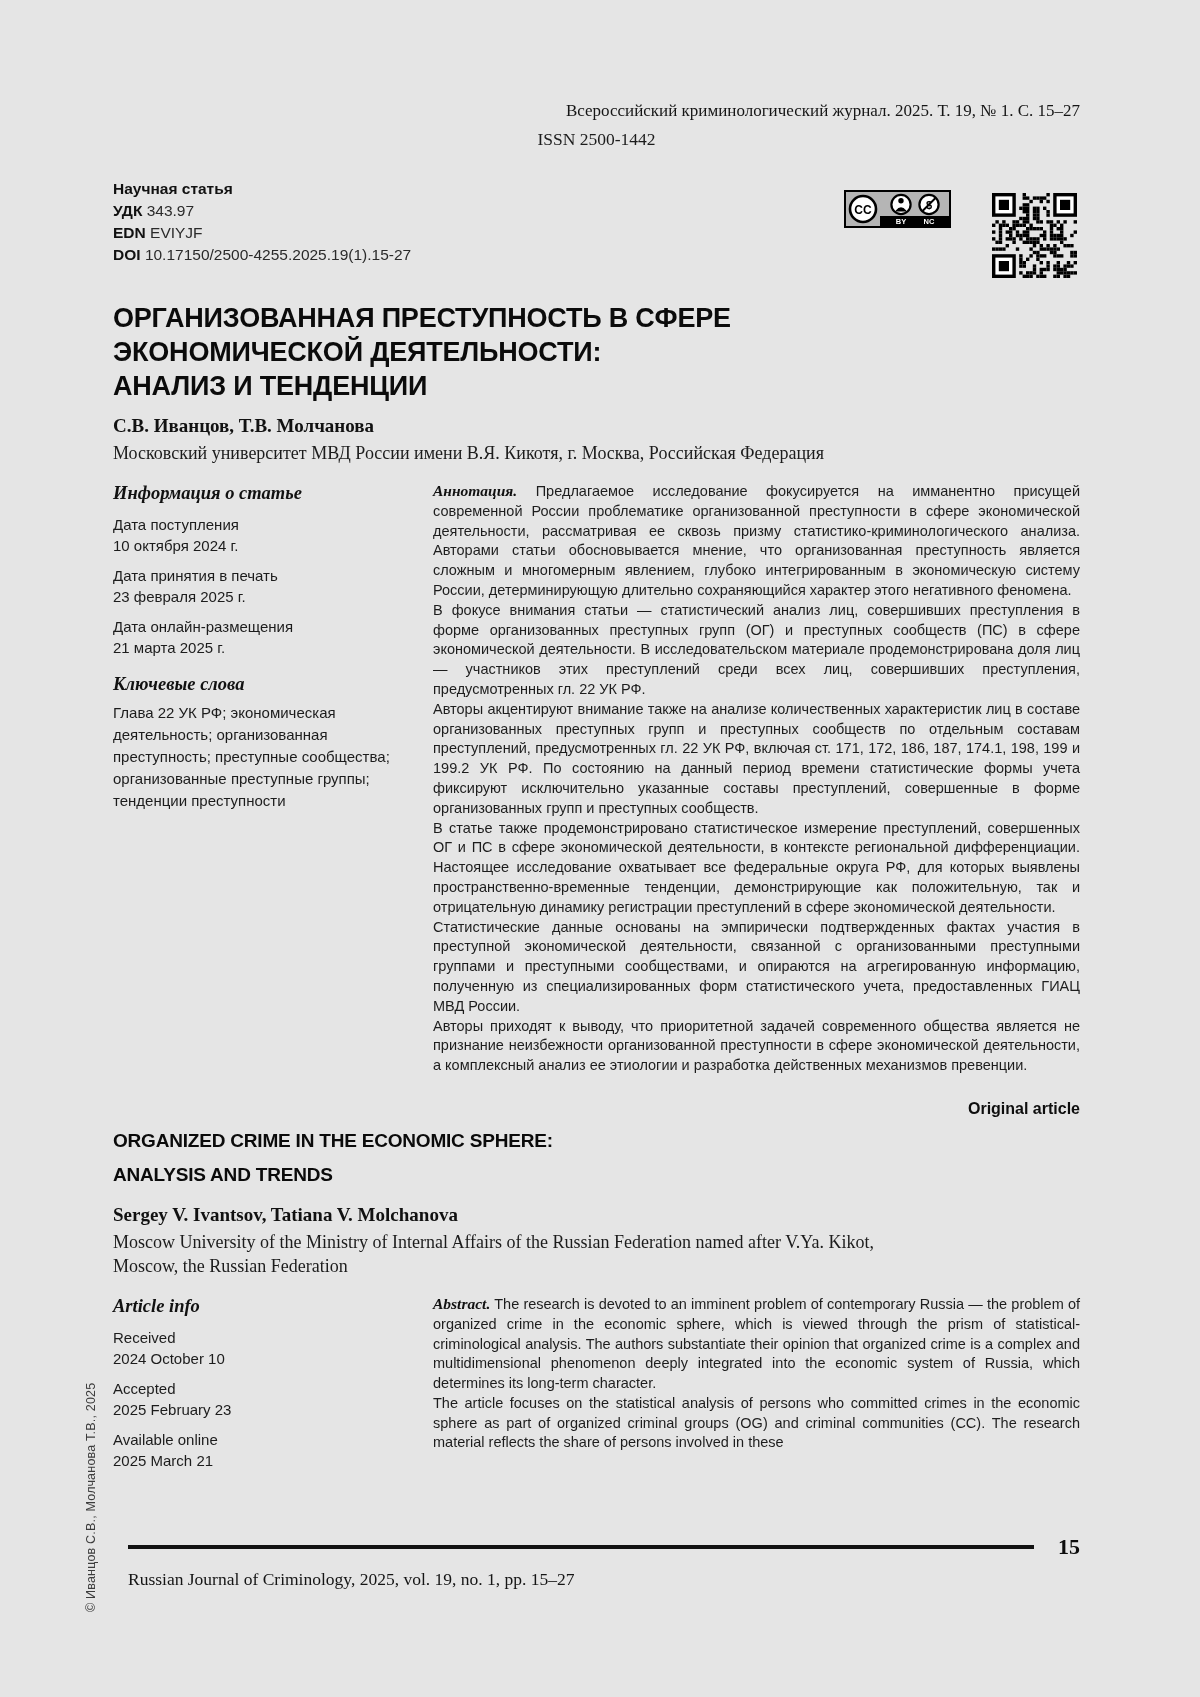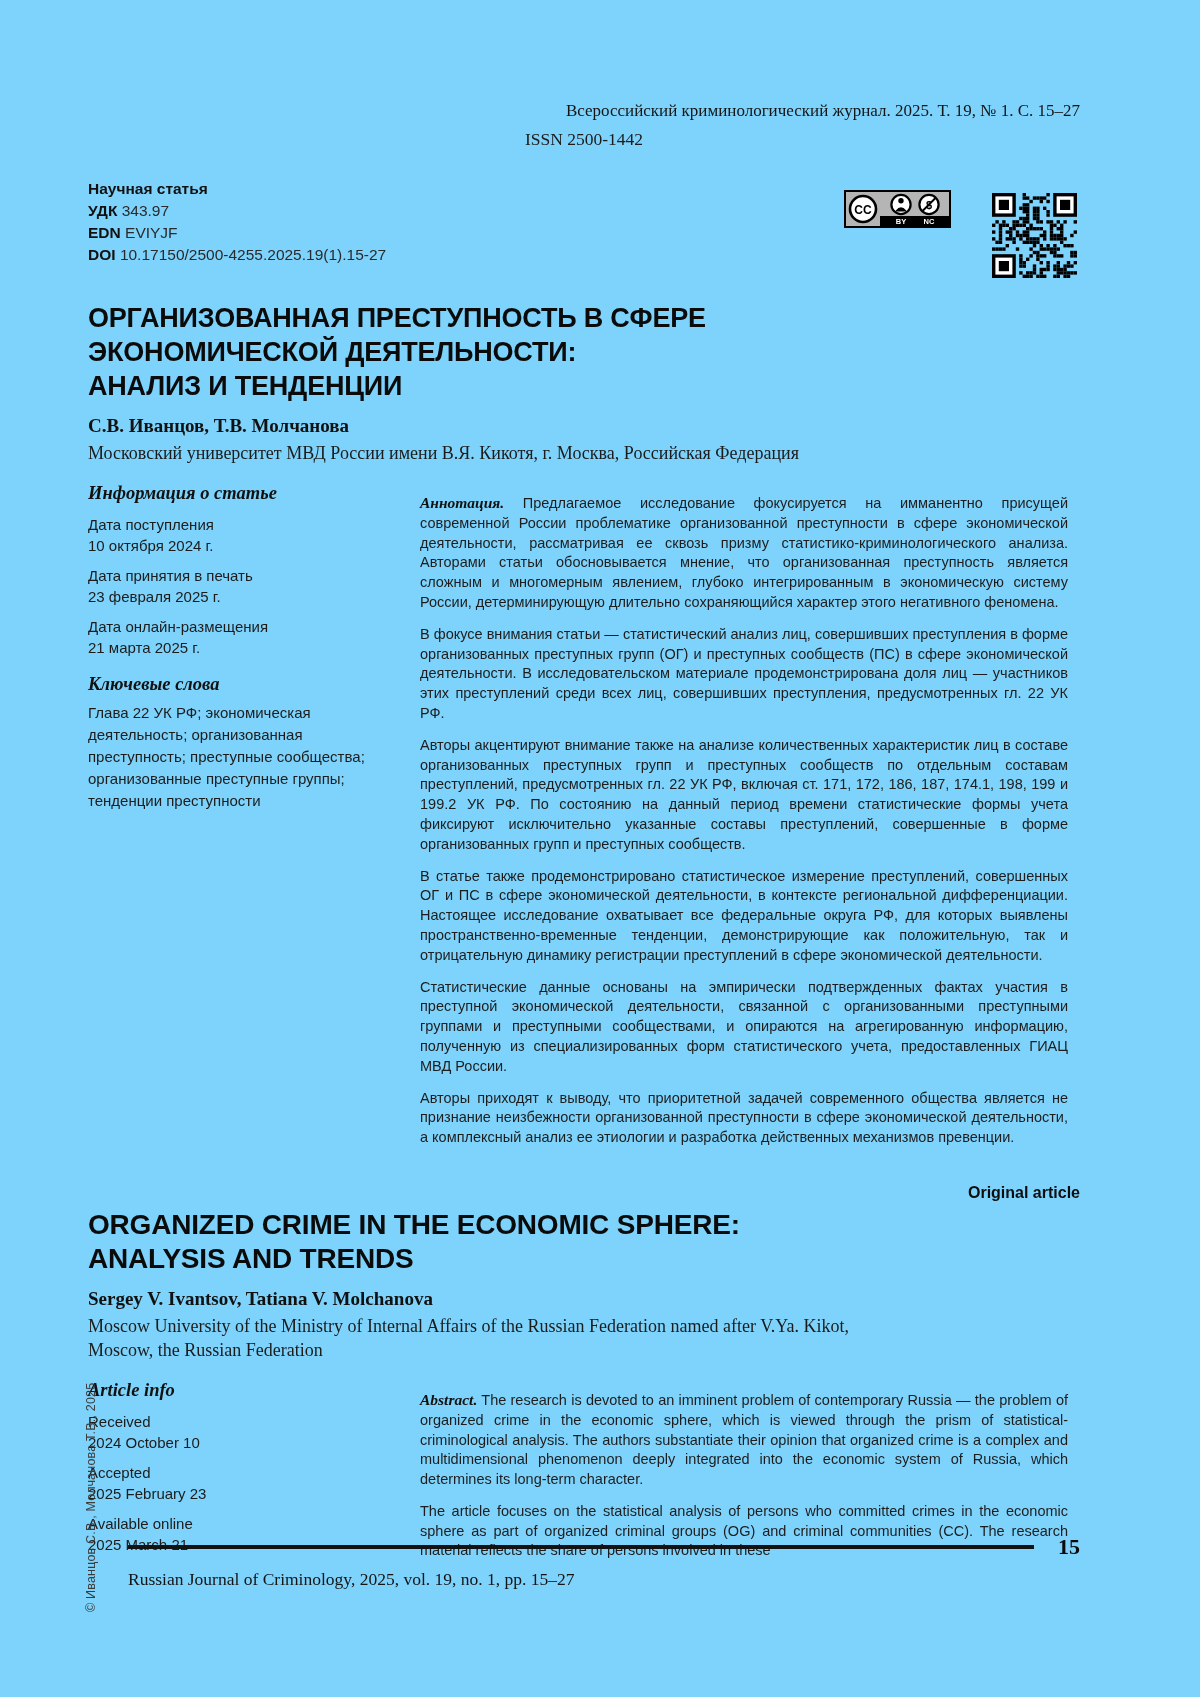--- a/index.html
+++ b/index.html
@@ -1,18 +1,18 @@
 <!DOCTYPE html>
 <html><head>
 <meta charset="utf-8">
 <style>
   html,body { margin:0; padding:0; background:#ffffff; }
   .page {
-    position:relative; width:1200px; height:1697px; background:#7dd3fc;
-    color:#1c1c1c; box-sizing:border-box; padding:100px 120px 0 88px;
+    position:relative; width:1200px; height:1697px; background:#e5e5e5;
+    color:#1c1c1c; box-sizing:border-box; padding:100px 120px 0 113px;
     font-family:"Liberation Sans", sans-serif; overflow:hidden;
   }
 
   .journal-line { text-align:right; font-family:"Liberation Serif", serif; font-size:17px; line-height:22px; color:#151515; }
   .issn-row { display:flex; align-items:center; gap:12px; margin-top:7px;flex-direction:column; }
   .issn { font-family:"Liberation Serif", serif; font-size:17.5px; white-space:nowrap; }
   .issn-rule { flex:1; height:3px; background:#161616; }
 
   .meta-row { display:flex; justify-content:space-between; margin-top:16px; }
   .meta-left { font-size:15.5px; line-height:22px; color:#2a2a2a; }
@@ -28,25 +28,25 @@
   .authors { margin-top:12px; font-family:"Liberation Serif", serif; font-weight:bold; font-size:19px; color:#111; }
   .affil { margin-top:4px; font-family:"Liberation Serif", serif; font-size:18px; line-height:24px; white-space:pre-line; }
 
   .columns { display:grid; grid-template-columns:296px 1fr; column-gap:24px; margin-top:16px; }
   .info-h { font-family:"Liberation Serif", serif; font-weight:bold; font-style:italic; font-size:18.5px; line-height:24px; color:#111; }
   .info-group { margin-top:9px; font-size:15px; line-height:21px; }
   .kw-h { margin-top:14px; }
   .kw-text { margin-top:6px; font-size:15px; line-height:22px; }
 
   .abstract { font-size:14.5px; line-height:19.8px; text-align:justify; color:#1d1d1d; }
-  .abstract p { margin:12px; }
+  .abstract p { margin:0; }
   .lead { font-family:"Liberation Serif", serif; font-style:italic; font-weight:bold; font-size:15.5px; color:#111; }
 
   .original { margin-top:24px; font-weight:bold; font-size:16px; color:#0e0e0e;text-align:right; }
-  .title-en { margin-top:6px; font-size:28px; }
+  .title-en { margin-top:6px; font-size:19px; }
 
   .footer { position:absolute; left:128px; right:120px; top:1534px; }
   .rule-row { display:flex; align-items:center; }
   .page-rule { flex:1; height:4px; background:#121212; }
   .pagenum { font-family:"Liberation Serif", serif; font-weight:bold; font-size:22px; margin-left:24px; color:#0c0c0c; }
   .footer-line { margin-top:9px; font-family:"Liberation Serif", serif; font-size:17.5px; color:#151515; }
 
   .side-copyright {
     position:absolute; left:84px; top:1612px; transform:rotate(-90deg);
     transform-origin:0 0; font-size:12.5px; color:#3c3c3c; white-space:nowrap;

